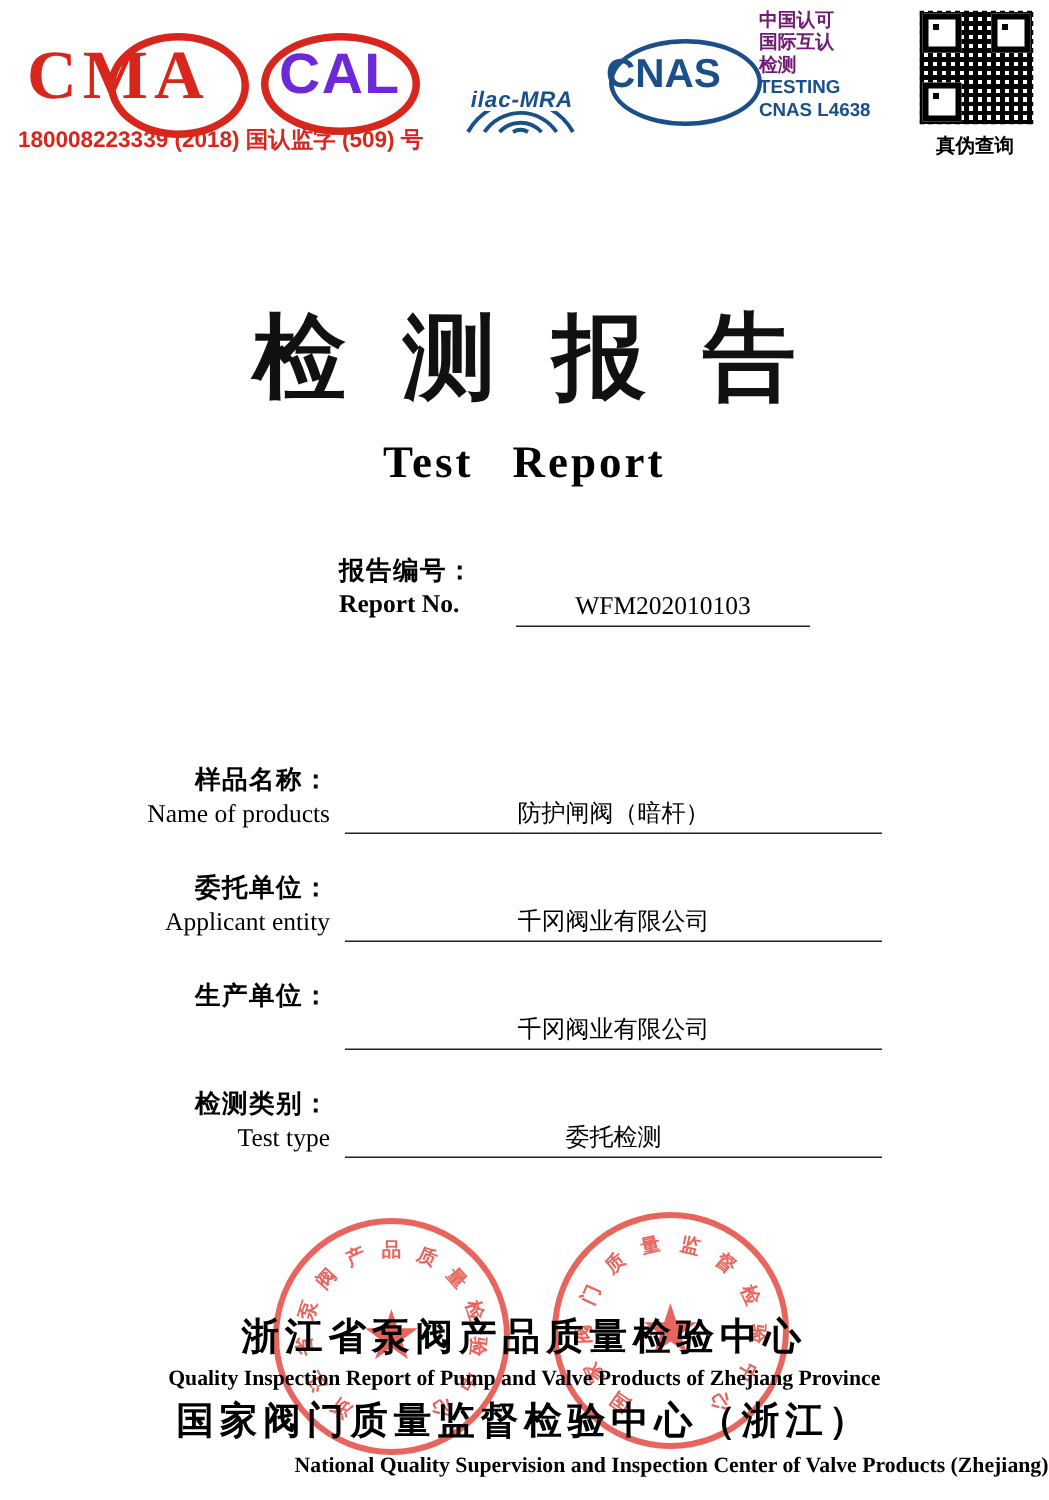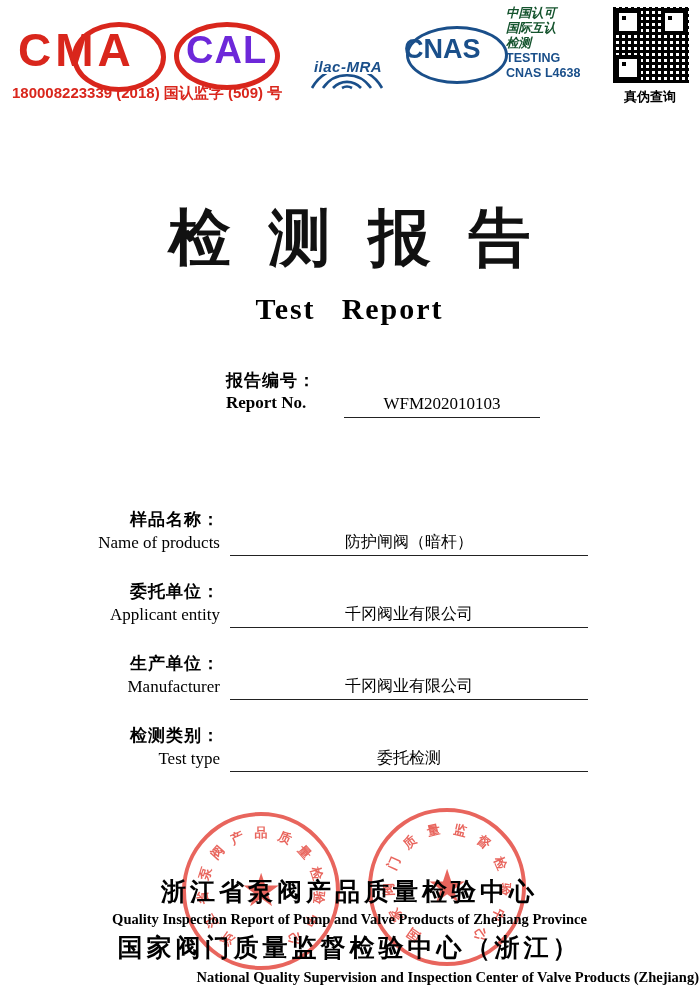--- a/index.html
+++ b/index.html
@@ -34,21 +34,21 @@
   .cma-ring {
     position: absolute;
     left: 60px; top: 4px;
     width: 84px; height: 60px;
     border: 5px solid #d9261c;
     border-radius: 50%;
   }
   .cma-text {
     position: absolute;
     left: 6px; top: 2px;
-    font-family: Liberation Sans, sans-serif;
+    font-family: Liberation Serif, serif;
     font-weight: bold;
     font-size: 46px;
     letter-spacing: 4px;
     color: #d9261c;
     line-height: 60px;
   }
   .cma-num {
     position: absolute;
     left: 0; top: 66px;
     font-family: "Liberation Sans", sans-serif;
@@ -136,21 +136,21 @@
   }
   .cnas-right {
     position: absolute;
     left: 506px; top: 6px;
     width: 92px;
     font-family: "Liberation Sans", sans-serif;
     font-size: 12.5px;
     line-height: 15px;
     font-weight: bold;
   }
-  .cnas-right .red { color: #14532d; font-style: italic; }
+  .cnas-right .red { color: #701a75; }
   .cnas-right .blue { color: #1a4f8a; }
 
   
   .qr {
     position: absolute;
     left: 612px; top: 6px;
     width: 76px; height: 76px;
     background:
       repeating-linear-gradient(0deg,#000 0 3px,transparent 3px 6px),
       repeating-linear-gradient(90deg,#000 0 3px,#fff 3px 6px);
@@ -423,21 +423,20 @@
     <div class="field-labels">
       <div class="field-cn">委托单位：</div>
       <div class="field-en">Applicant entity</div>
     </div>
     <div class="field-value">千冈阀业有限公司</div>
   </div>
 
   <div class="field-row">
     <div class="field-labels">
       <div class="field-cn">生产单位：</div>
-      <div class="field-en">Manufacturer</div>
     </div>
     <div class="field-value">千冈阀业有限公司</div>
   </div>
 
   <div class="field-row">
     <div class="field-labels">
       <div class="field-cn">检测类别：</div>
       <div class="field-en">Test type</div>
     </div>
     <div class="field-value">委托检测</div>

